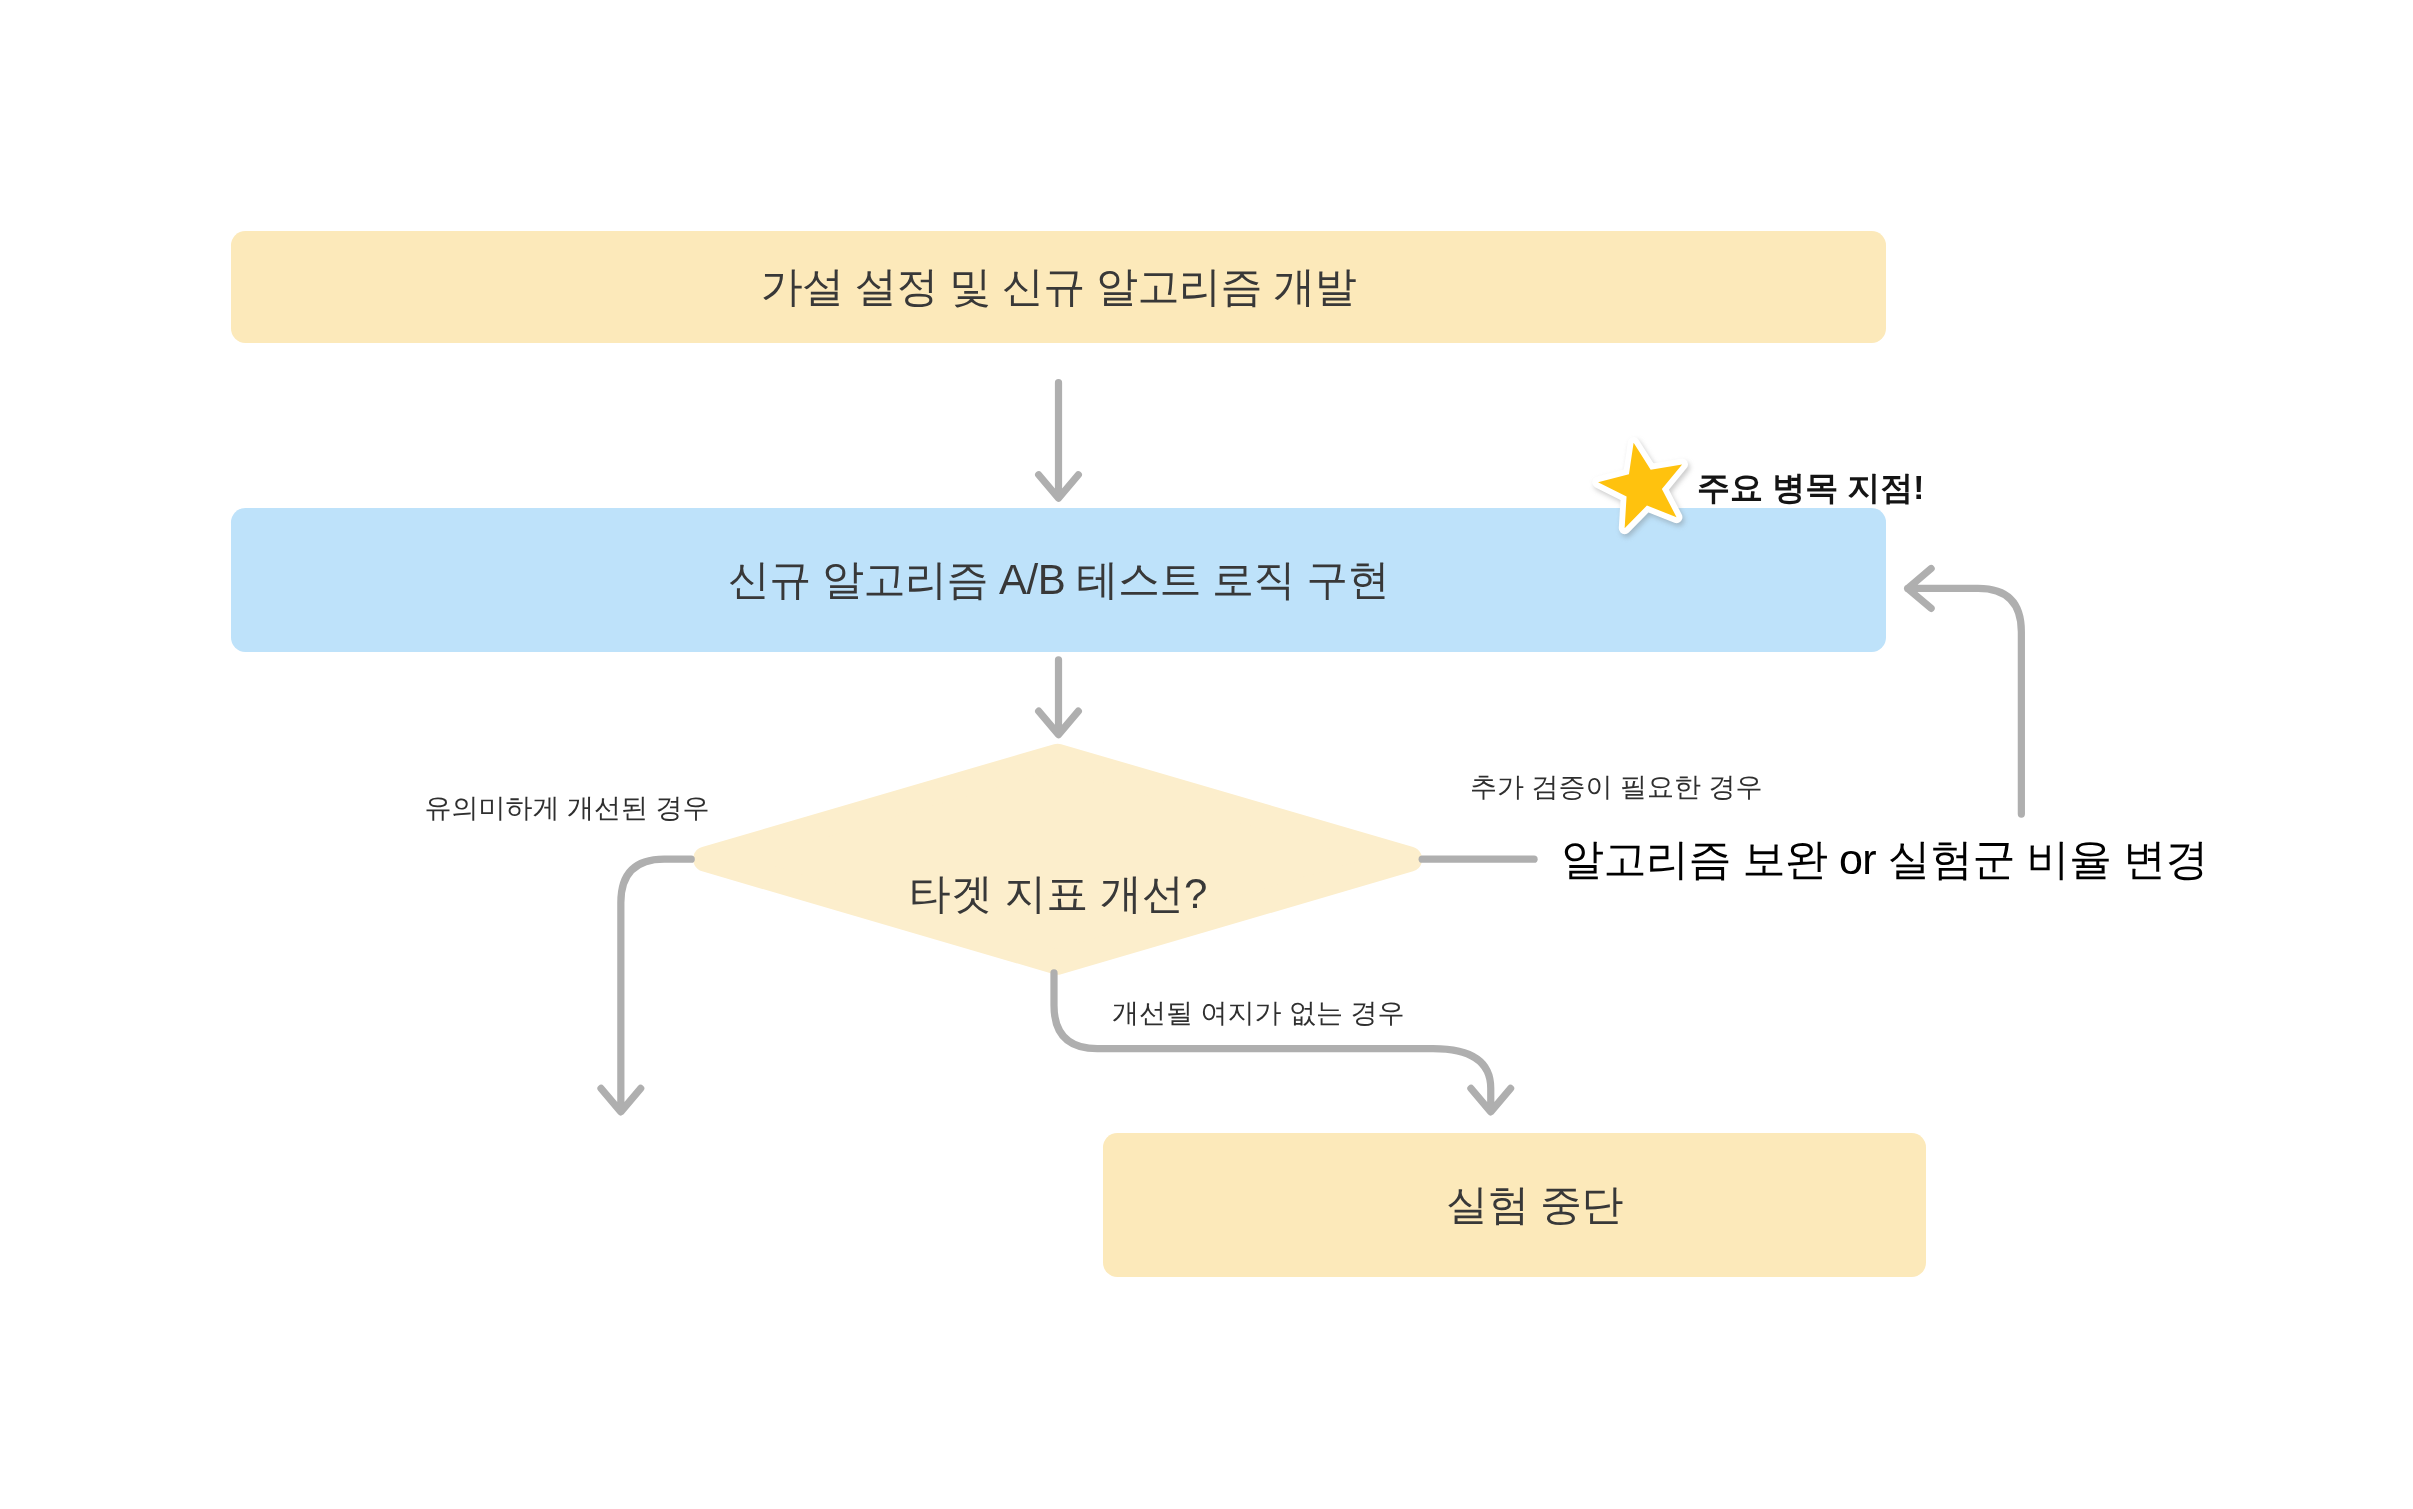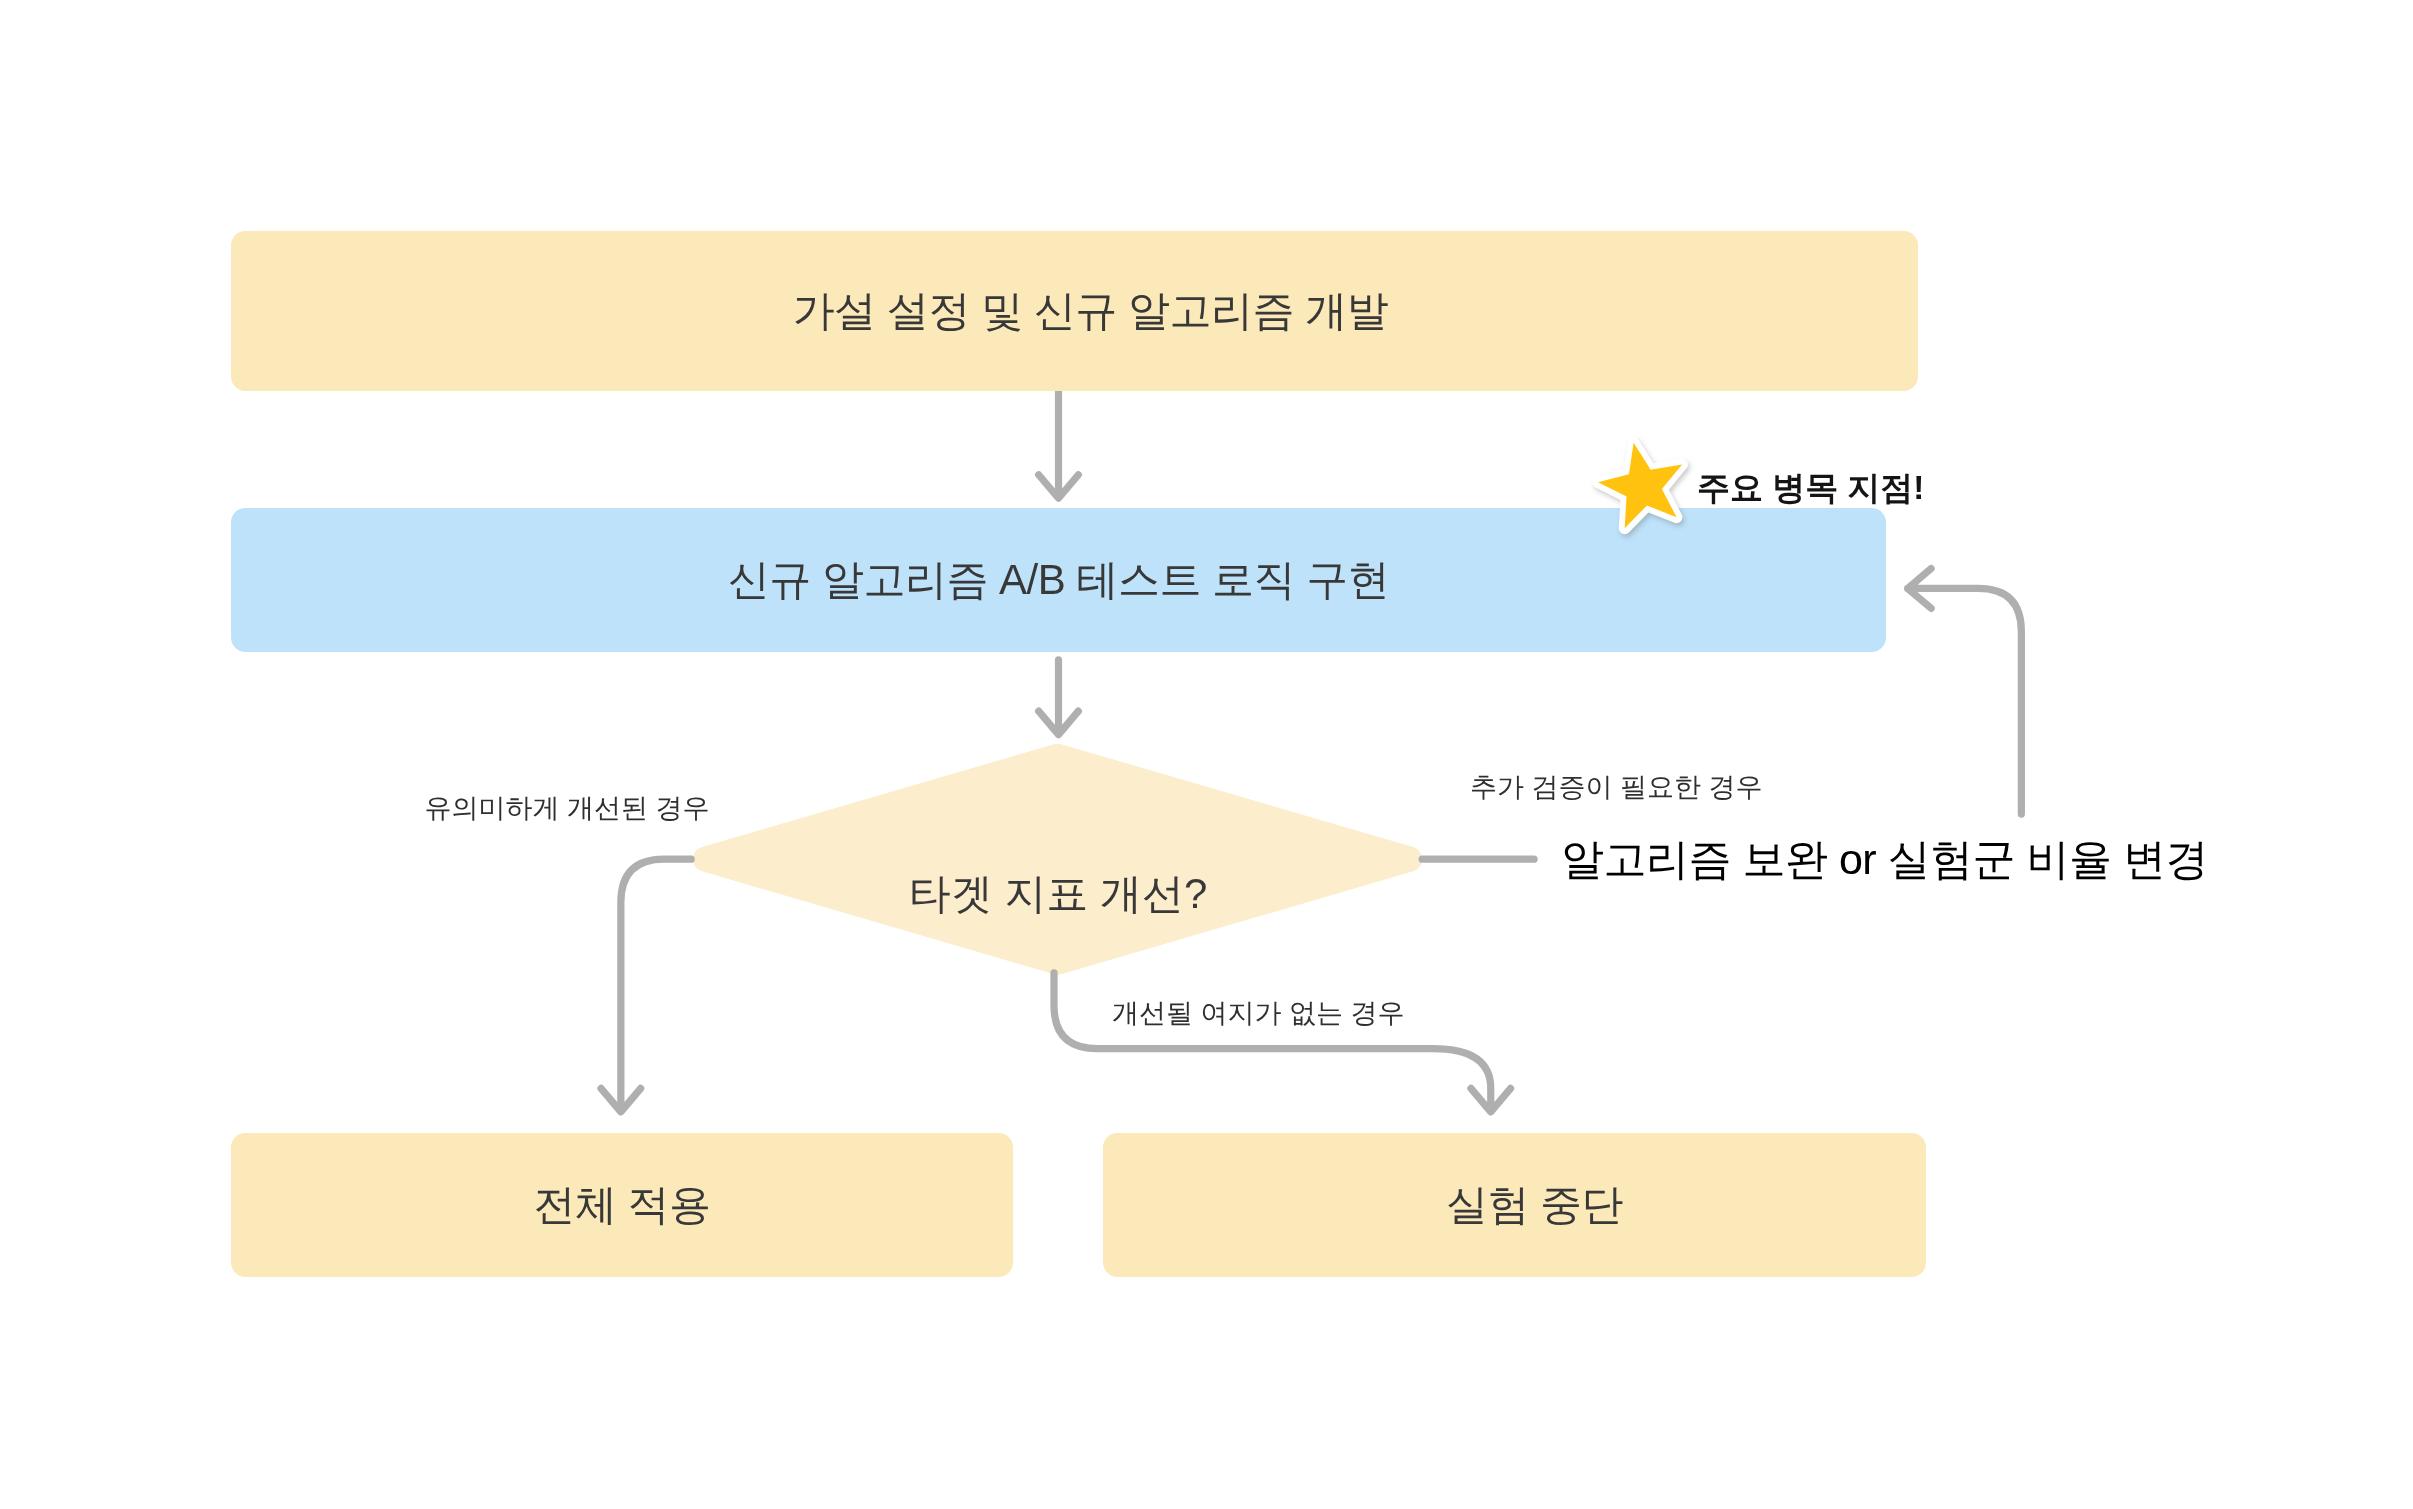--- a/index.html
+++ b/index.html
@@ -2,21 +2,21 @@
 <html style="font-size:14.4px"><head>
 <meta charset="utf-8">
 <style>
   html,body{margin:0;padding:0;background:#ffffff;}
   body{font-family:"Liberation Sans","DejaVu Sans",sans-serif;}
   .canvas{position:relative;width:2413px;height:1509px;background:#ffffff;overflow:hidden;}
   .edges{position:absolute;left:0;top:0;width:2413px;height:1509px;}
   .node{position:absolute;display:flex;align-items:center;justify-content:center;
         font-size:42px;font-weight:500;color:#383838;letter-spacing:-0.5px;}
   .proc{border-radius:14.4px;}
-  .n-hypothesis{left:231px;top:231px;width:1655px;height:160px;background:#FCE9BA;padding-left:32px;}
+  .n-hypothesis{left:231px;top:231px;width:1655px;height:112px;background:#FCE9BA;}
   .n-abtest{left:231px;top:508px;width:1655px;height:144px;background:#BEE2FA;}
   .n-full{left:231px;top:1133px;width:782px;height:144px;background:#FCE9BA;}
   .n-stop{left:1103px;top:1133px;width:783px;height:144px;background:#FCE9BA;padding-left:40px;}
   .decision-label{position:absolute;left:1058px;top:859px;transform:translate(-50%,-50%);
         font-size:42px;font-weight:500;color:#383838;white-space:nowrap;margin-top:35px;}
   .revise-text{position:absolute;left:1561px;top:860px;transform:translateY(-50%);
         font-size:43px;font-weight:500;color:#000000;white-space:nowrap;letter-spacing:-0.5px;}
   .edge-label{position:absolute;font-size:27px;font-weight:500;color:#2f2f2f;white-space:nowrap;}
   .lbl-improved{left:567px;top:808px;transform:translate(-50%,-50%);}
   .lbl-needs{left:1470px;top:787px;transform:translateY(-50%);}
@@ -53,23 +53,20 @@
   <div class="node proc n-hypothesis">
     <span>가설 설정 및 신규 알고리즘 개발</span>
   </div>
 
   <div class="node proc n-abtest">
     <span>신규 알고리즘 A/B 테스트 로직 구현</span>
   </div>
 
   <div class="decision-label">타겟 지표 개선?</div>
 
-  <div class="node proc n-full">
-    <span>전체 적용</span>
-  </div>
 
   <div class="node proc n-stop">
     <span>실험 중단</span>
   </div>
 
   <div class="revise-text">알고리즘 보완 or 실험군 비율 변경</div>
 
   <div class="edge-label lbl-improved">유의미하게 개선된 경우</div>
   <div class="edge-label lbl-needs">추가 검증이 필요한 경우</div>
   <div class="edge-label lbl-noroom">개선될 여지가 없는 경우</div>

